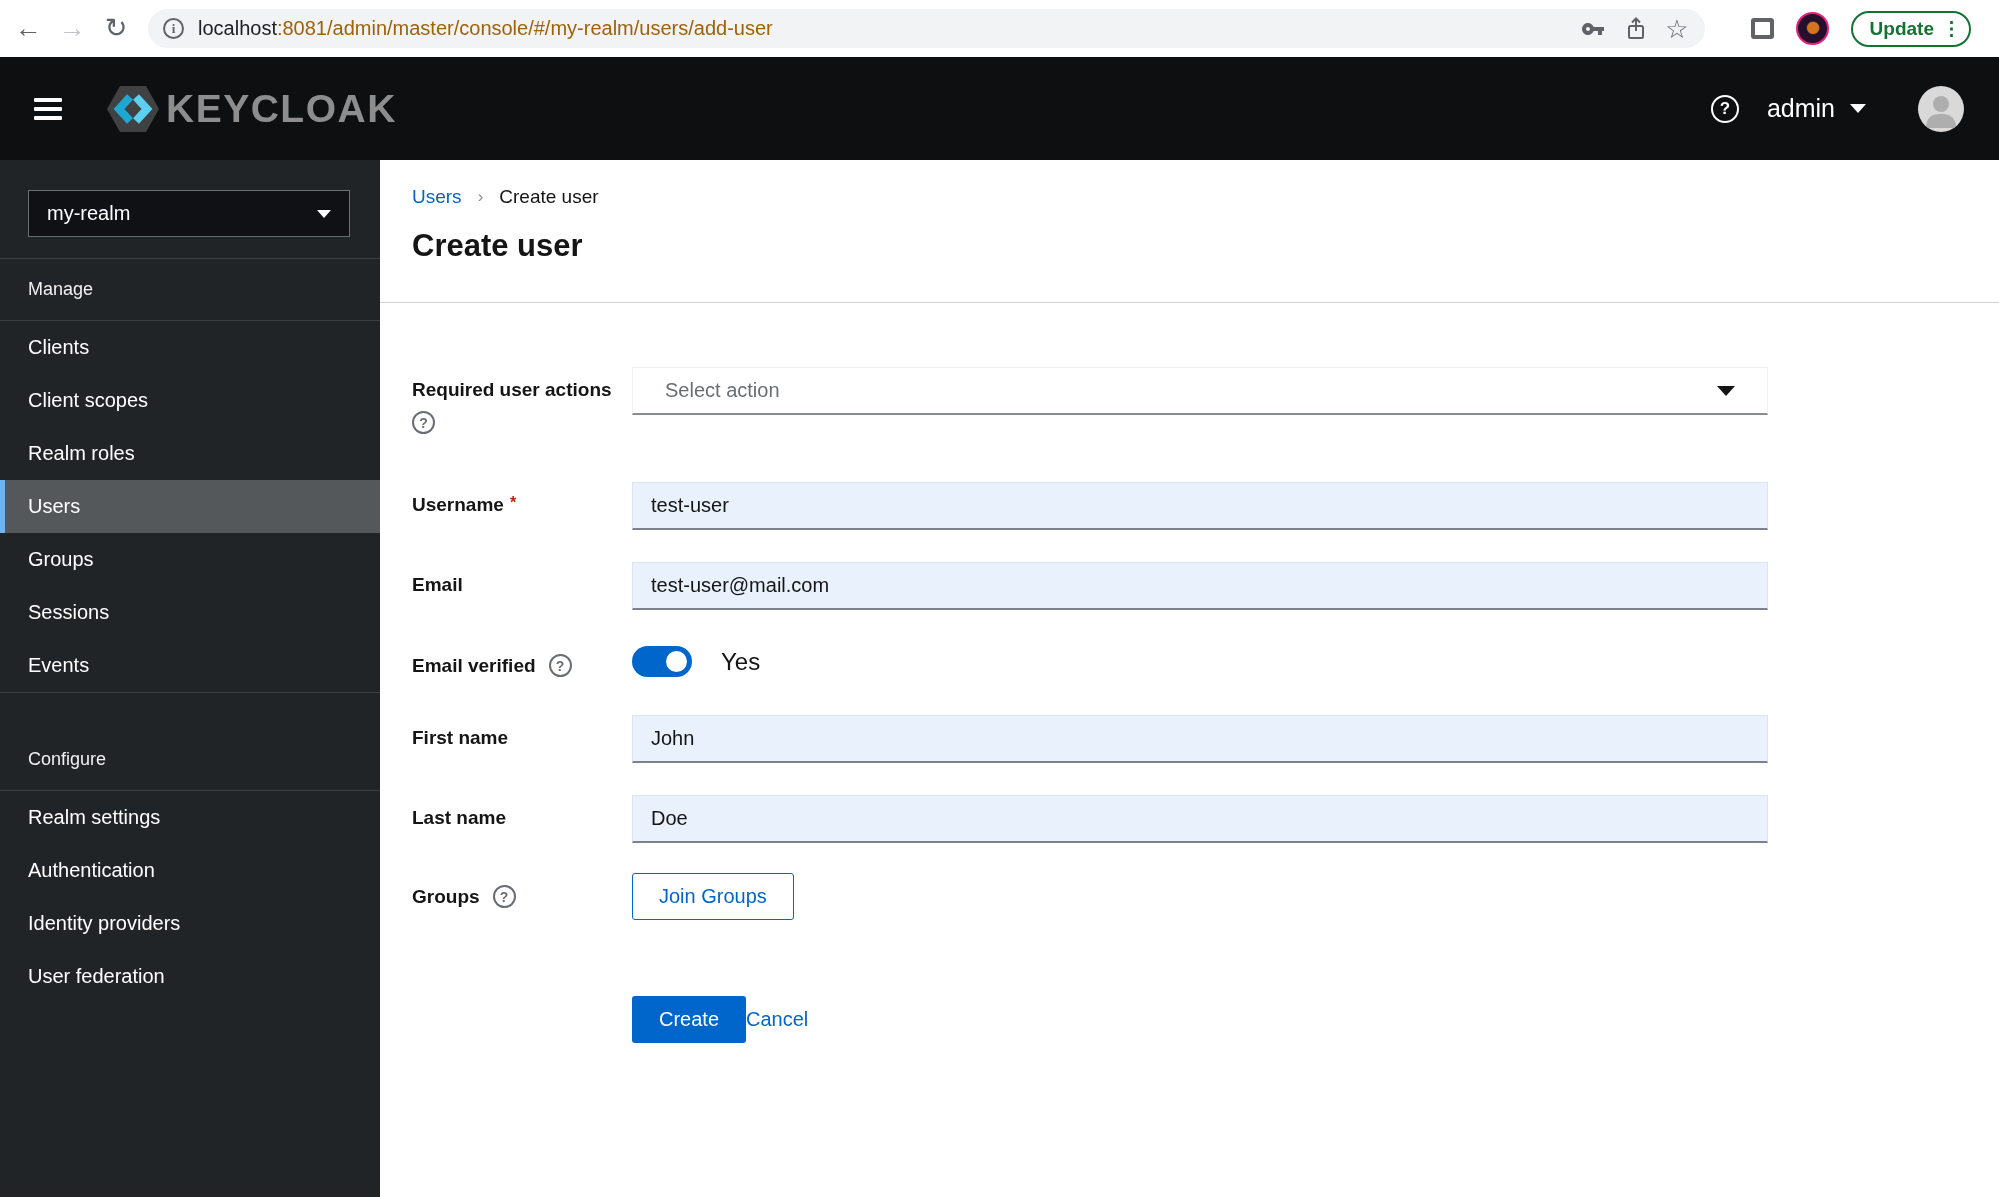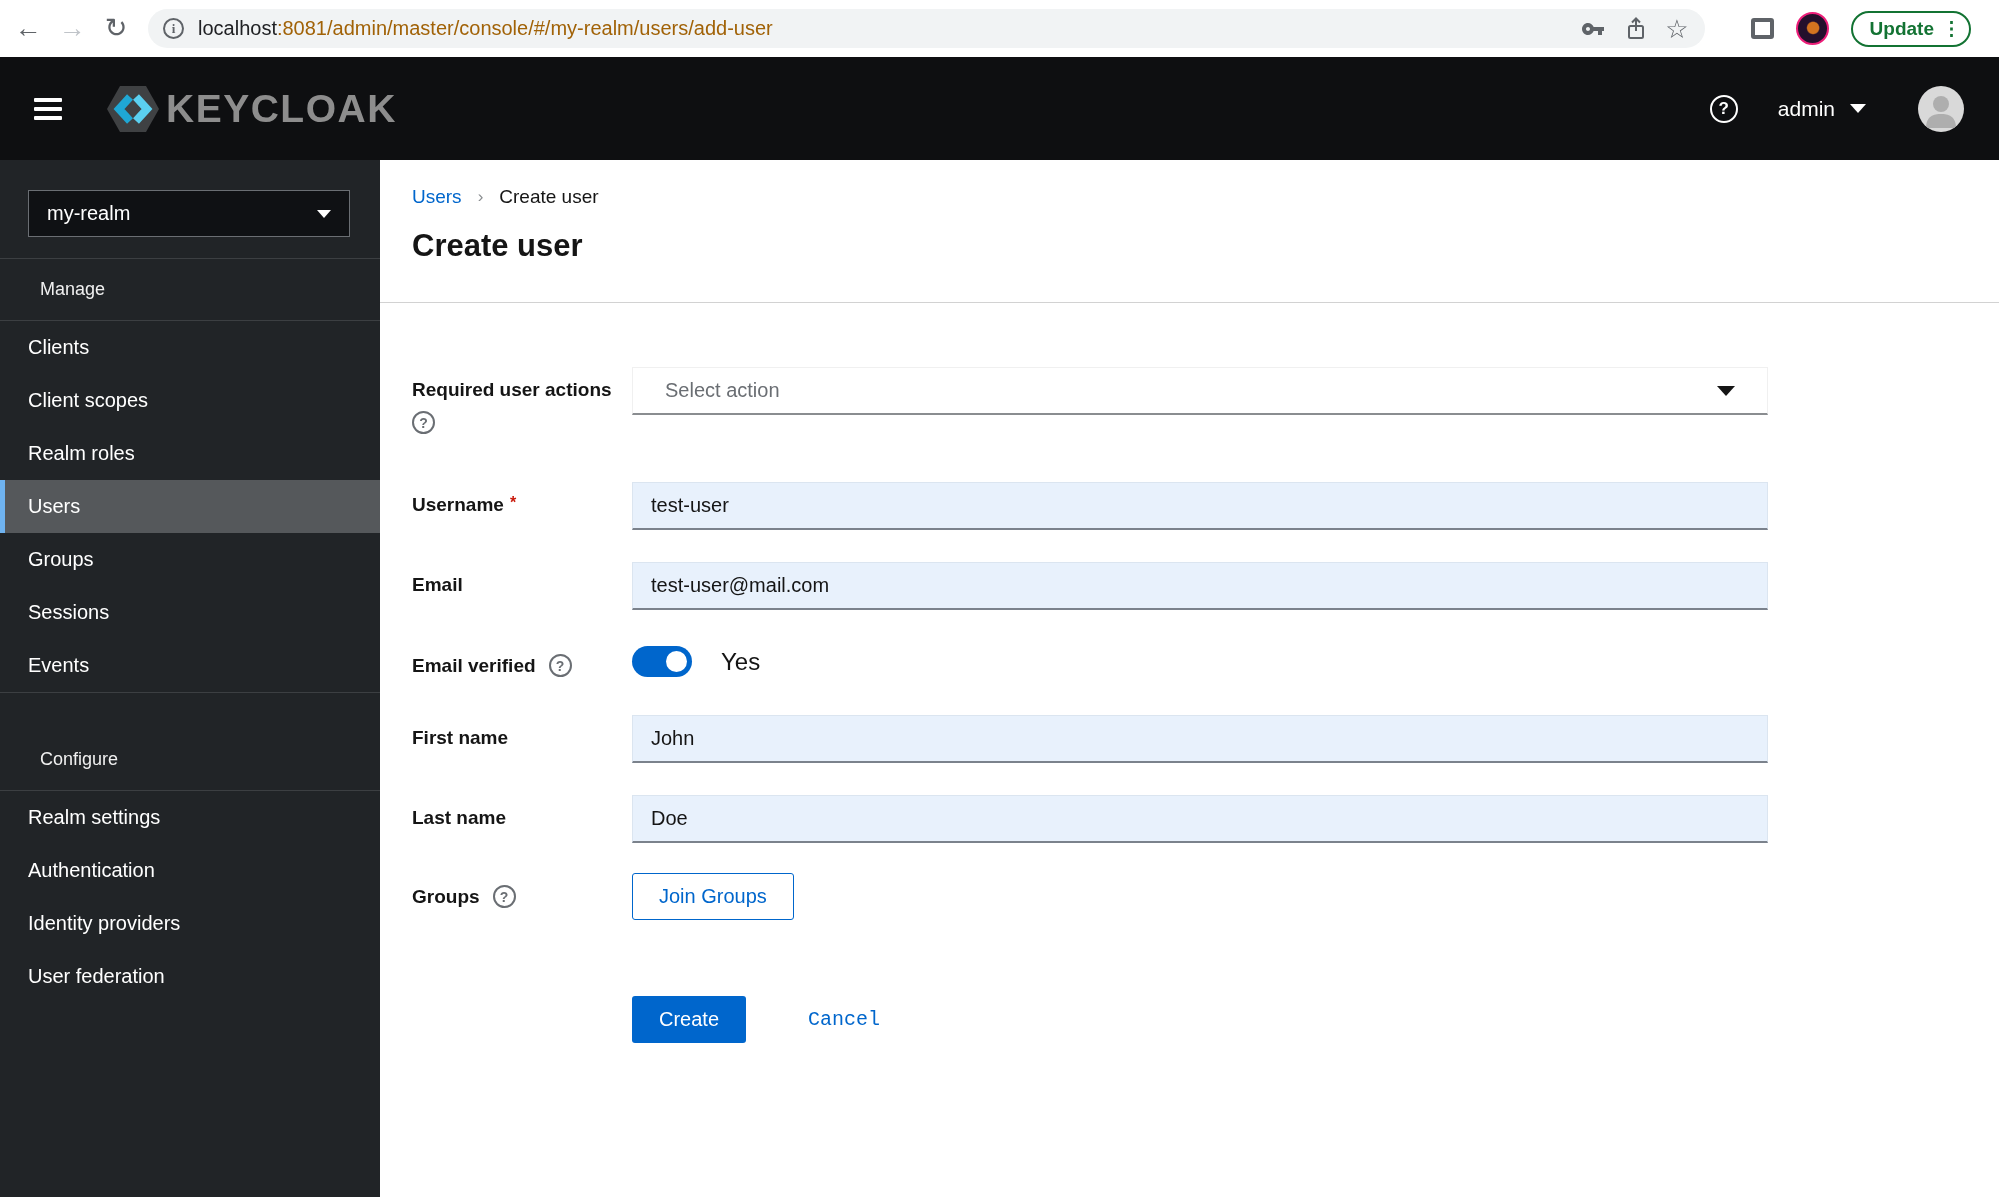--- a/index.html
+++ b/index.html
@@ -33,38 +33,38 @@
   
   .kc-header { height:103px; background:#0e0f11; display:flex; align-items:center; padding:0 35px 0 34px; }
   .burger { width:28px; cursor:pointer; }
   .burger span { display:block; height:4px; background:#fff; border-radius:1px; margin-bottom:5px; }
   .burger span:last-child { margin-bottom:0; }
   .brand { display:flex; align-items:center; margin-left:44px; cursor:pointer; }
   .brand-text { font-size:39px; font-weight:700; letter-spacing:1.5px; color:#8d8d8d; margin-left:6px; }
   .hdr-right { margin-left:auto; display:flex; align-items:center; }
   .help-circ { width:28px; height:28px; border:2px solid #fff; border-radius:50%; color:#fff; font-size:17px;
              font-weight:700; display:flex; align-items:center; justify-content:center; cursor:pointer; }
-  .hdr-user { color:#fff; font-size:21px; margin-left:40px; cursor:pointer; display:flex; align-items:center; }
+  .hdr-user { color:#fff; font-size:25px; margin-left:28px; cursor:pointer; display:flex; align-items:center; }
   .caret-w { width:0; height:0; border-left:8px solid transparent; border-right:8px solid transparent;
              border-top:9px solid #fff; margin-left:15px; }
   .hdr-avatar { width:46px; height:46px; border-radius:50%; background:#d9d9d9; margin-left:52px; overflow:hidden;
              display:flex; align-items:center; justify-content:center; cursor:pointer; }
 
   
   .layout { display:flex; height:1037px; }
 
   
   .sidebar { width:380px; background:#212427; flex:none; }
   .realm-select { margin:30px 30px 0 28px; height:47px; background:#0f1114; border:1px solid #6a6e73;
              display:flex; align-items:center; justify-content:space-between; padding:12px 18px; cursor:pointer; }
   .realm-select .rlabel { color:#fff; font-size:20px; }
   .caret-w-sm { width:0; height:0; border-left:7px solid transparent; border-right:7px solid transparent;
              border-top:8px solid #fff; }
   .sb-divider { height:1px; background:#3c3f42; margin-top:21px; }
-  .sb-title { height:62px; display:flex; align-items:center; padding-left:40px; font-size:18px; color:#f0f0f0;
+  .sb-title { height:62px; display:flex; align-items:center; padding-left:28px; font-size:18px; color:#f0f0f0;
              border-bottom:1px solid #3c3f42; }
   .nav-item { height:53px; display:flex; align-items:center; padding-left:28px; font-size:20px; color:#fff; cursor:pointer; }
   .nav-item.active { background:#55585b; border-left:5px solid #6fb3f0; padding-left:23px; }
   .group-sep { border-top:1px solid #3c3f42; height:37px; }
 
   
   .main { flex:1; background:#fff; }
   .breadcrumb { margin:26px 0 0 32px; display:flex; align-items:center; font-size:19px; }
   .bc-link { color:#0066cc; cursor:pointer; }
   .bc-sep { color:#8a8d90; font-size:17px; margin:0 16px; }
@@ -99,21 +99,21 @@
   .toggle .knob { position:absolute; right:5px; top:5px; width:21px; height:21px; border-radius:50%; background:#fff; }
   .toggle-state { margin-left:29px; font-size:24px; color:#151515; }
 
   .row-groups { margin-bottom:0; }
   .join-btn { height:47px; padding:0 26px; background:#fff; border:1px solid #0066cc; border-radius:3px;
              color:#0066cc; font-size:20px; font-family:"Liberation Sans",sans-serif; cursor:pointer; }
 
   .actions-row { margin-top:76px; display:flex; align-items:center; }
   .create-btn { height:47px; padding:0 27px; background:#0066cc; border:none; border-radius:3px; color:#fff;
              font-size:20px; font-family:"Liberation Sans",sans-serif; cursor:pointer; }
-  .cancel-link { margin-left:62px; color:#0066cc; font-size:20px; cursor:pointer;font-family:Liberation Mono, monospace; }
+  .cancel-link { color:#0066cc; font-size:20px; cursor:pointer; }
 </style>
 </head>
 <body>
 
 <div class="chrome">
   <div class="nav-ic">←</div>
   <div class="nav-ic fwd">→</div>
   <div class="nav-ic">↻</div>
 
   <div class="omnibox">

